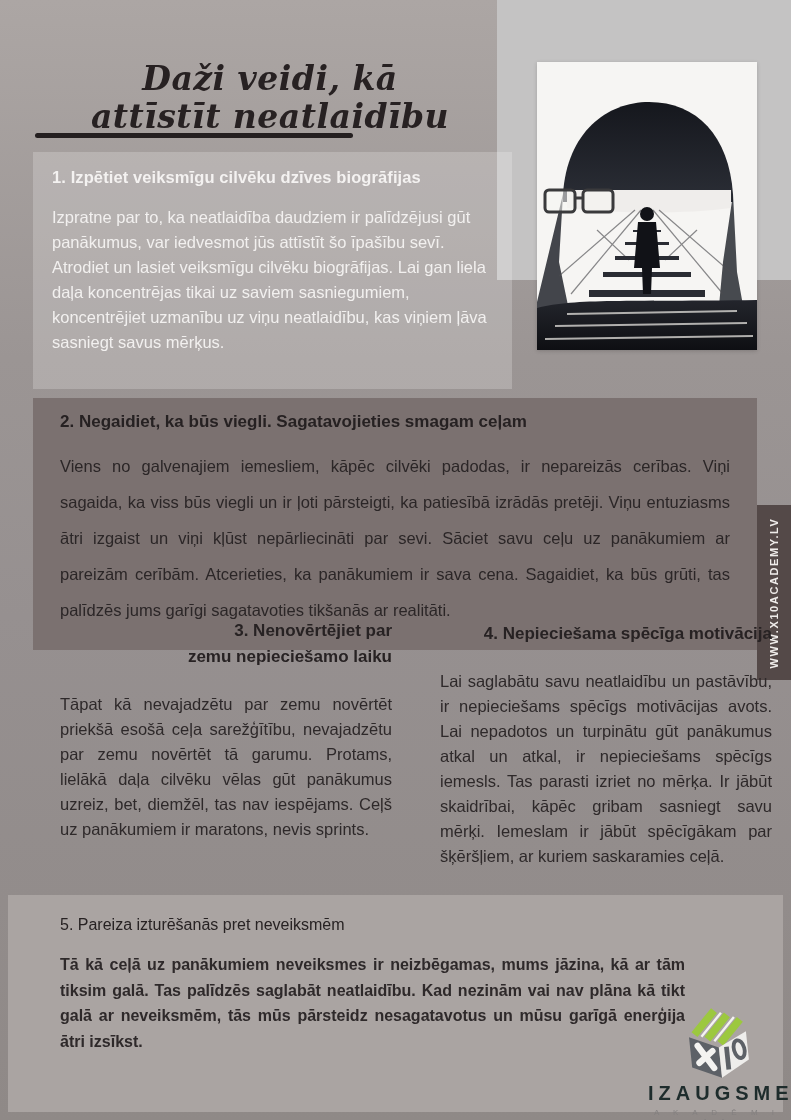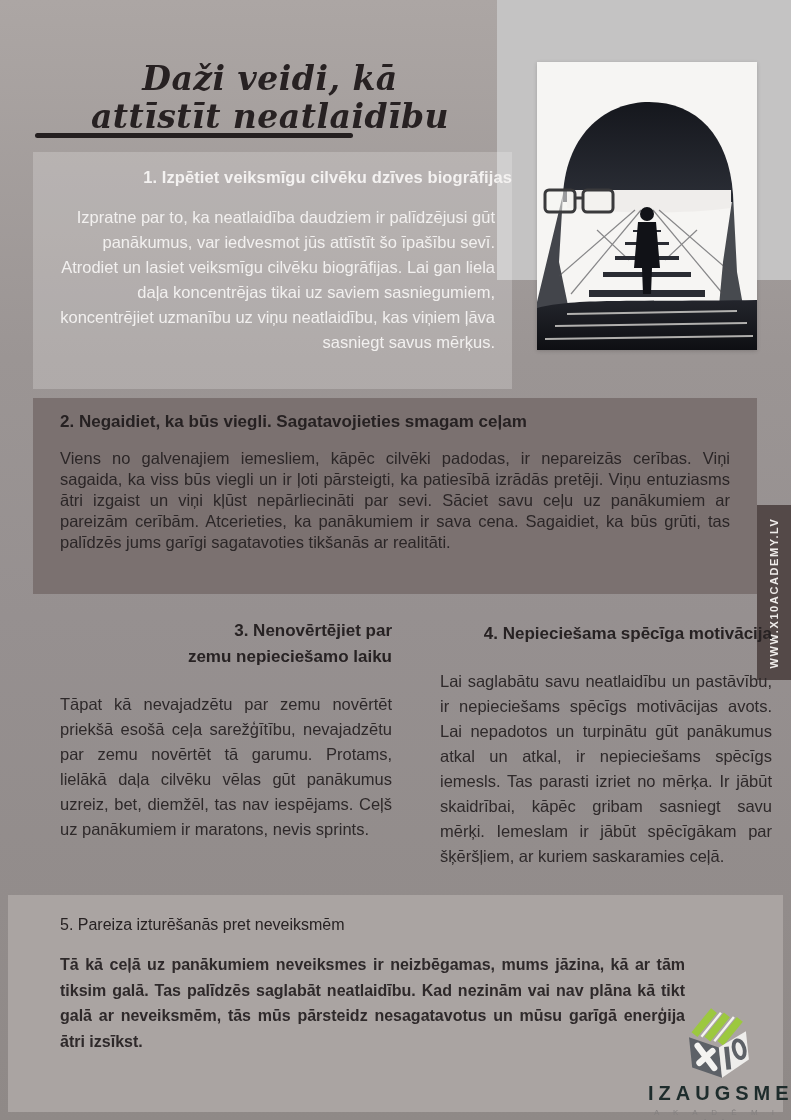--- a/index.html
+++ b/index.html
@@ -16,33 +16,32 @@
   .title{
     position:absolute;left:35px;top:38px;width:470px;
     font-family:"DejaVu Serif",serif;font-style:italic;font-weight:bold;
     font-size:33px;line-height:38px;color:#272122;letter-spacing:.5px;text-align:center;
   }
   .title-divider{position:absolute;left:35px;top:133px;width:318px;height:5px;background:#241f20;border-radius:3px;}
   
   .sec1{
     position:absolute;left:33px;top:152px;width:479px;height:237px;
     background:rgba(255,255,255,.21);
-    text-align:right;
   }
   .sec1 h2{
     margin:14px 0 0 19px;font-size:16.5px;line-height:22px;color:#f4f2f1;font-weight:700;letter-spacing:.1px;
   }
   .sec1 p{
     margin:17px 17px 0 19px;font-size:16.5px;line-height:25px;color:#f2f0ef;font-weight:400;
   }
   
-  .sec2{position:absolute;left:33px;top:398px;width:724px;height:196px;background:#7b7170;}
+  .sec2{position:absolute;left:33px;top:398px;width:724px;height:252px;background:#7b7170;}
   .sec2 h2{margin:14px 0 0 27px;font-size:17px;color:#262122;font-weight:700;}
   .sec2 p{
-    margin:16px 27px 0 27px;font-size:16.5px;line-height:21px;color:#2b2627;
+    margin:16px 27px 0 27px;font-size:16.5px;line-height:36px;color:#2b2627;
     text-align:justify;
   }
   
   .site-strip{position:absolute;left:757px;top:505px;width:34px;height:175px;background:#544948;}
   .site-strip span{
     position:absolute;left:50%;top:50%;
     transform:translate(-50%,-50%) rotate(-90deg);
     white-space:nowrap;font-size:11px;font-weight:700;letter-spacing:1.6px;color:#efecea;
   }
   

